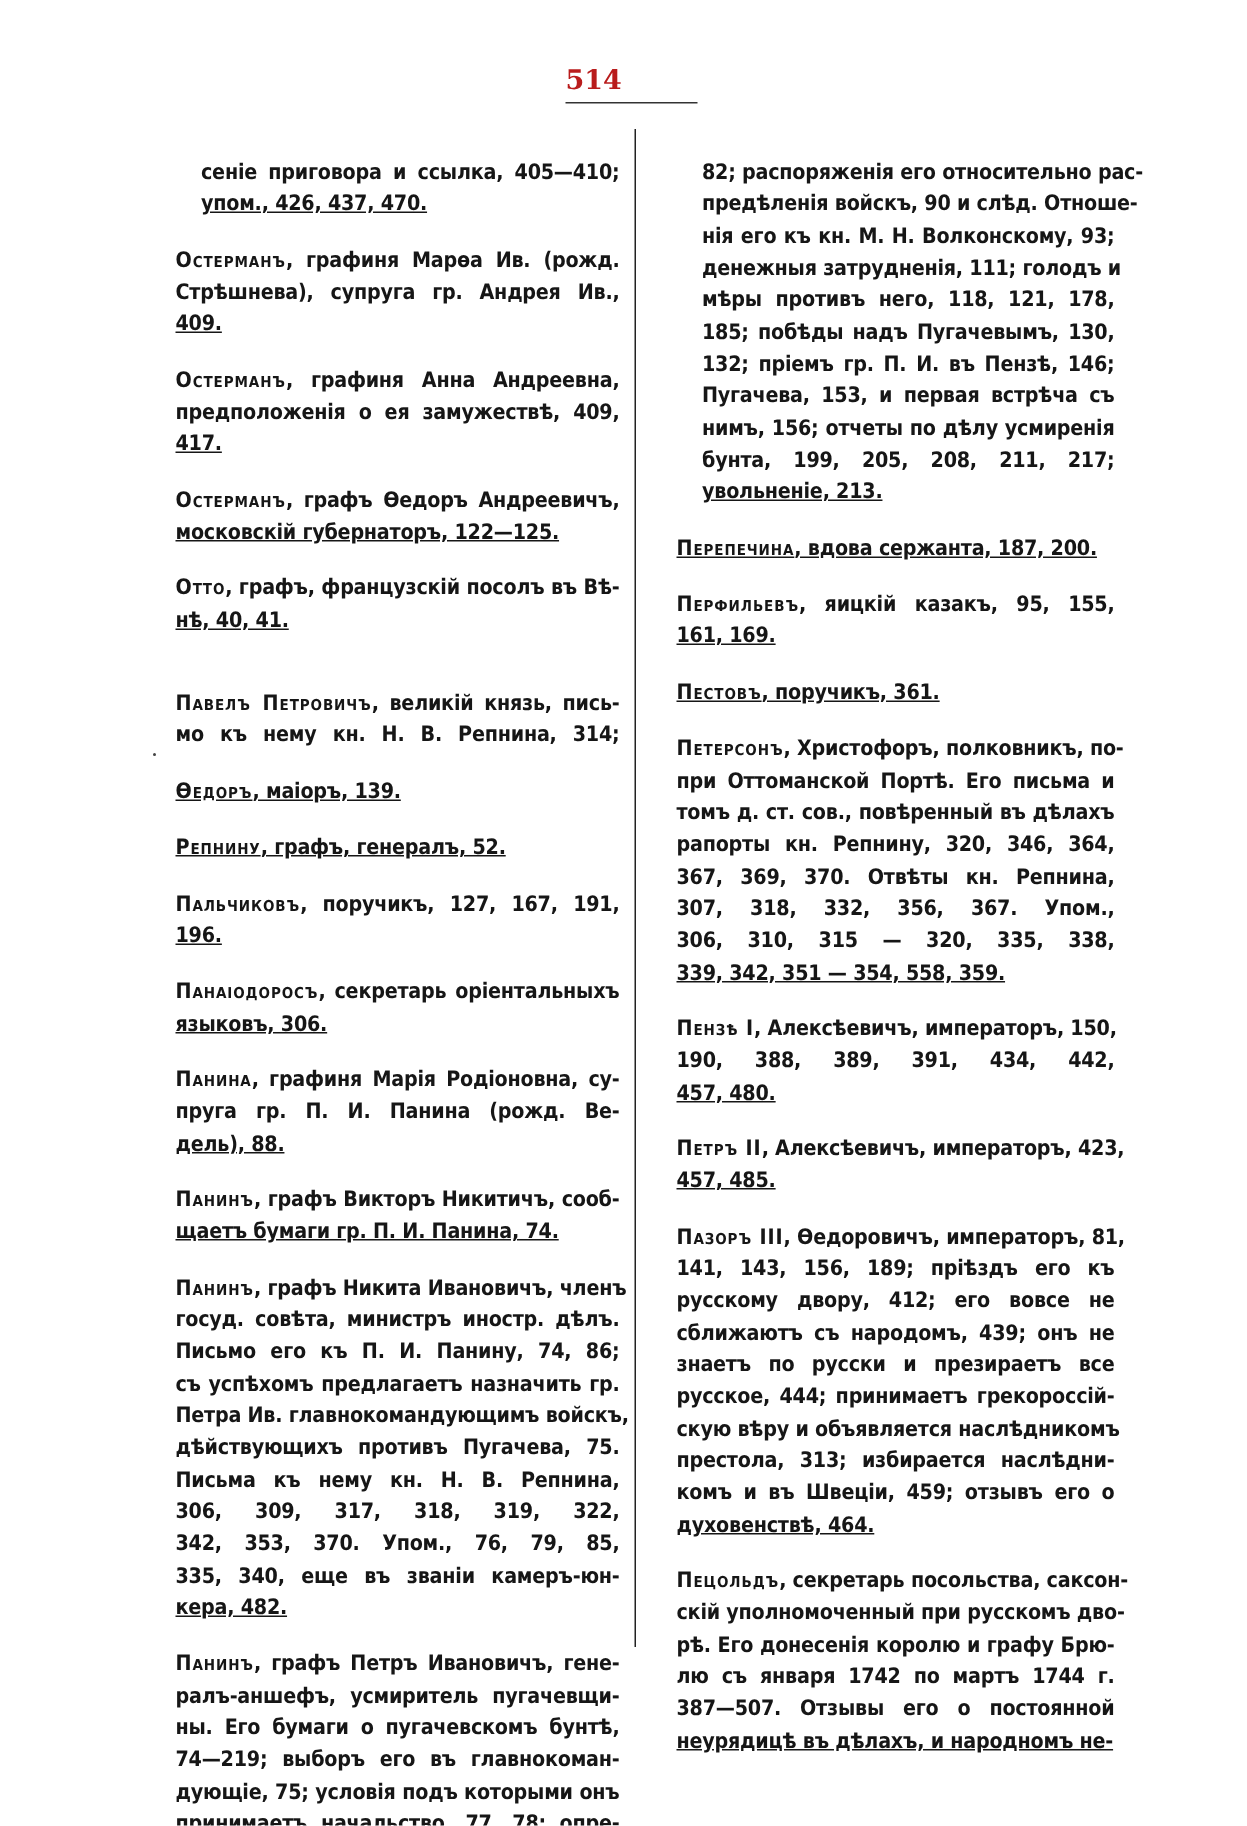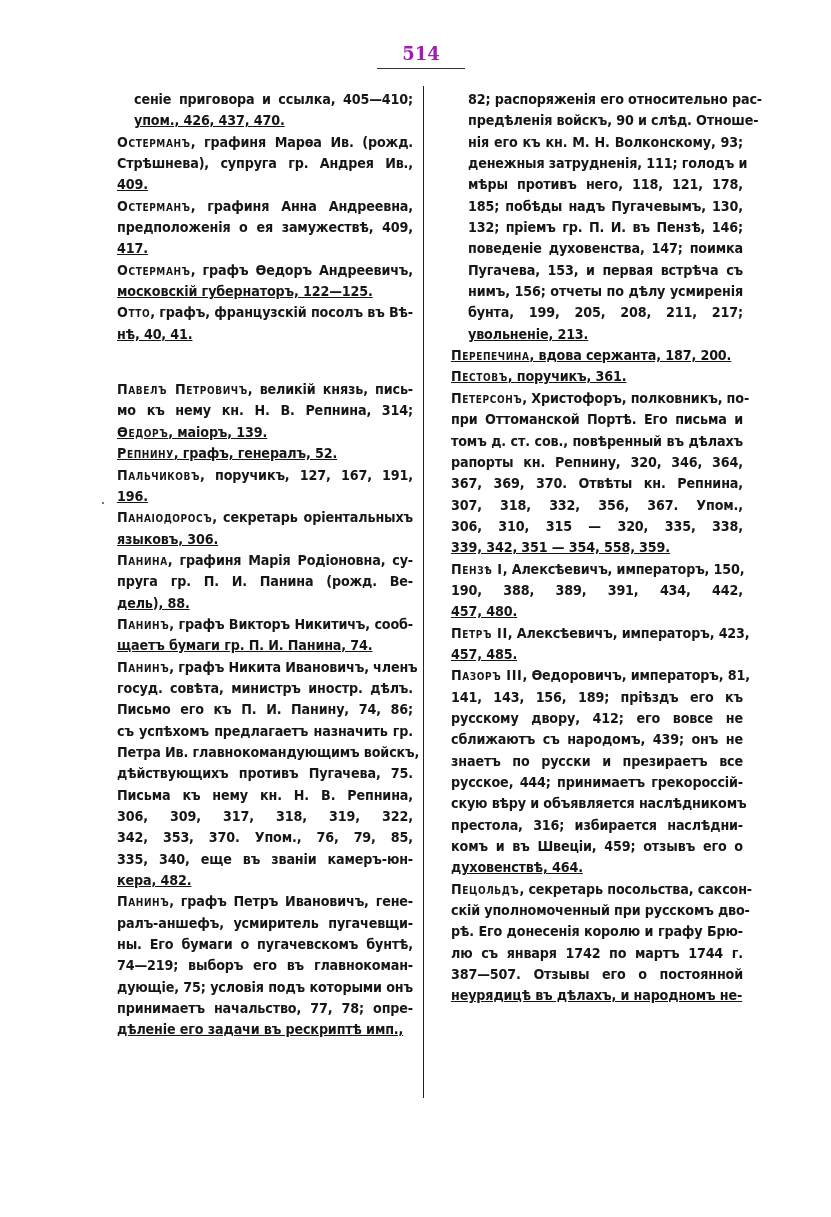--- a/index.html
+++ b/index.html
@@ -13,26 +13,26 @@
       position: relative;
       overflow: hidden;
       font-family: "DejaVu Serif", "Liberation Serif", serif;
       color: #161616;
     }
     .page-number {
       position: absolute;
       left: 377px;
       width: 88px;
       top: 44px;
-      text-align: center;
+      text-align: left;
       font-family: "DejaVu Serif", serif;
       font-weight: bold;
       font-size: 18px;
       line-height: 20px;
-      color: #a21caf;
+      color: #b91c1c;
     }
     .header-rule {
       position: absolute;
       left: 377px;
       width: 88px;
       top: 68px;
       height: 0;
       border-top: 1.5px solid #333;
     }
     .column-divider {
@@ -50,20 +50,21 @@
       line-height: 21.35px;
       letter-spacing: -0.15px;
     }
     .col-left { left: 117px; width: 296px; }
     .col-right { left: 451px; width: 292px; }
     .entry {
       padding-left: 17px;
       text-indent: -17px;
       text-align: justify;
       text-align-last: left;
+      margin-top: 16px;
     }
     .entry.continuation {
       text-indent: 0;
     }
     .entry.gap-before {
       margin-top: 34px;
     }
     .line {
       display: block;
       white-space: nowrap;
@@ -178,28 +179,31 @@
     </div>
   <div class="column col-right" id="col-right">
       <div class="entry entry-text continuation">
         <span class="line">82; распоряженія его относительно рас-</span>
         <span class="line">предѣленія войскъ, 90 и слѣд. Отноше-</span>
         <span class="line">нія его къ кн. М. Н. Волконскому, 93;</span>
         <span class="line">денежныя затрудненія, 111; голодъ и</span>
         <span class="line">мѣры противъ него, 118, 121, 178,</span>
         <span class="line">185; побѣды надъ Пугачевымъ, 130,</span>
         <span class="line">132; пріемъ гр. П. И. въ Пензѣ, 146;</span>
-        <span class="line">поведеніе духовенства, 147; поимка</span>
         <span class="line">Пугачева, 153, и первая встрѣча съ</span>
         <span class="line">нимъ, 156; отчеты по дѣлу усмиренія</span>
         <span class="line">бунта, 199, 205, 208, 211, 217;</span>
         <span class="line last">увольненіе, 213.</span>
       </div>
       <div class="entry entry-text">
         <span class="line last"><span class="headword">Перепечина</span>, вдова сержанта, 187, 200.</span>
+      </div>
+      <div class="entry entry-text">
+        <span class="line"><span class="headword">Перфильевъ</span>, яицкій казакъ, 95, 155,</span>
+        <span class="line last">161, 169.</span>
       </div>
       <div class="entry entry-text">
         <span class="line last"><span class="headword">Пестовъ</span>, поручикъ, 361.</span>
       </div>
       <div class="entry entry-text">
         <span class="line"><span class="headword">Петерсонъ</span>, Христофоръ, полковникъ, по-</span>
         <span class="line">при Оттоманской Портѣ. Его письма и</span>
         <span class="line">томъ д. ст. сов., повѣренный въ дѣлахъ</span>
         <span class="line">рапорты кн. Репнину, 320, 346, 364,</span>
         <span class="line">367, 369, 370. Отвѣты кн. Репнина,</span>
@@ -217,21 +221,21 @@
         <span class="line last">457, 485.</span>
       </div>
       <div class="entry entry-text">
         <span class="line"><span class="headword">Пазоръ III</span>, Ѳедоровичъ, императоръ, 81,</span>
         <span class="line">141, 143, 156, 189; пріѣздъ его къ</span>
         <span class="line">русскому двору, 412; его вовсе не</span>
         <span class="line">сближаютъ съ народомъ, 439; онъ не</span>
         <span class="line">знаетъ по русски и презираетъ все</span>
         <span class="line">русское, 444; принимаетъ грекороссій-</span>
         <span class="line">скую вѣру и объявляется наслѣдникомъ</span>
-        <span class="line">престола, 316; избирается наслѣдни-</span>
+        <span class="line">престола, 313; избирается наслѣдни-</span>
         <span class="line">комъ и въ Швеціи, 459; отзывъ его о</span>
         <span class="line last">духовенствѣ, 464.</span>
       </div>
       <div class="entry entry-text">
         <span class="line"><span class="headword">Пецольдъ</span>, секретарь посольства, саксон-</span>
         <span class="line">скій уполномоченный при русскомъ дво-</span>
         <span class="line">рѣ. Его донесенія королю и графу Брю-</span>
         <span class="line">лю съ января 1742 по мартъ 1744 г.</span>
         <span class="line">387—507. Отзывы его о постоянной</span>
         <span class="line last">неурядицѣ въ дѣлахъ, и народномъ не-</span>

